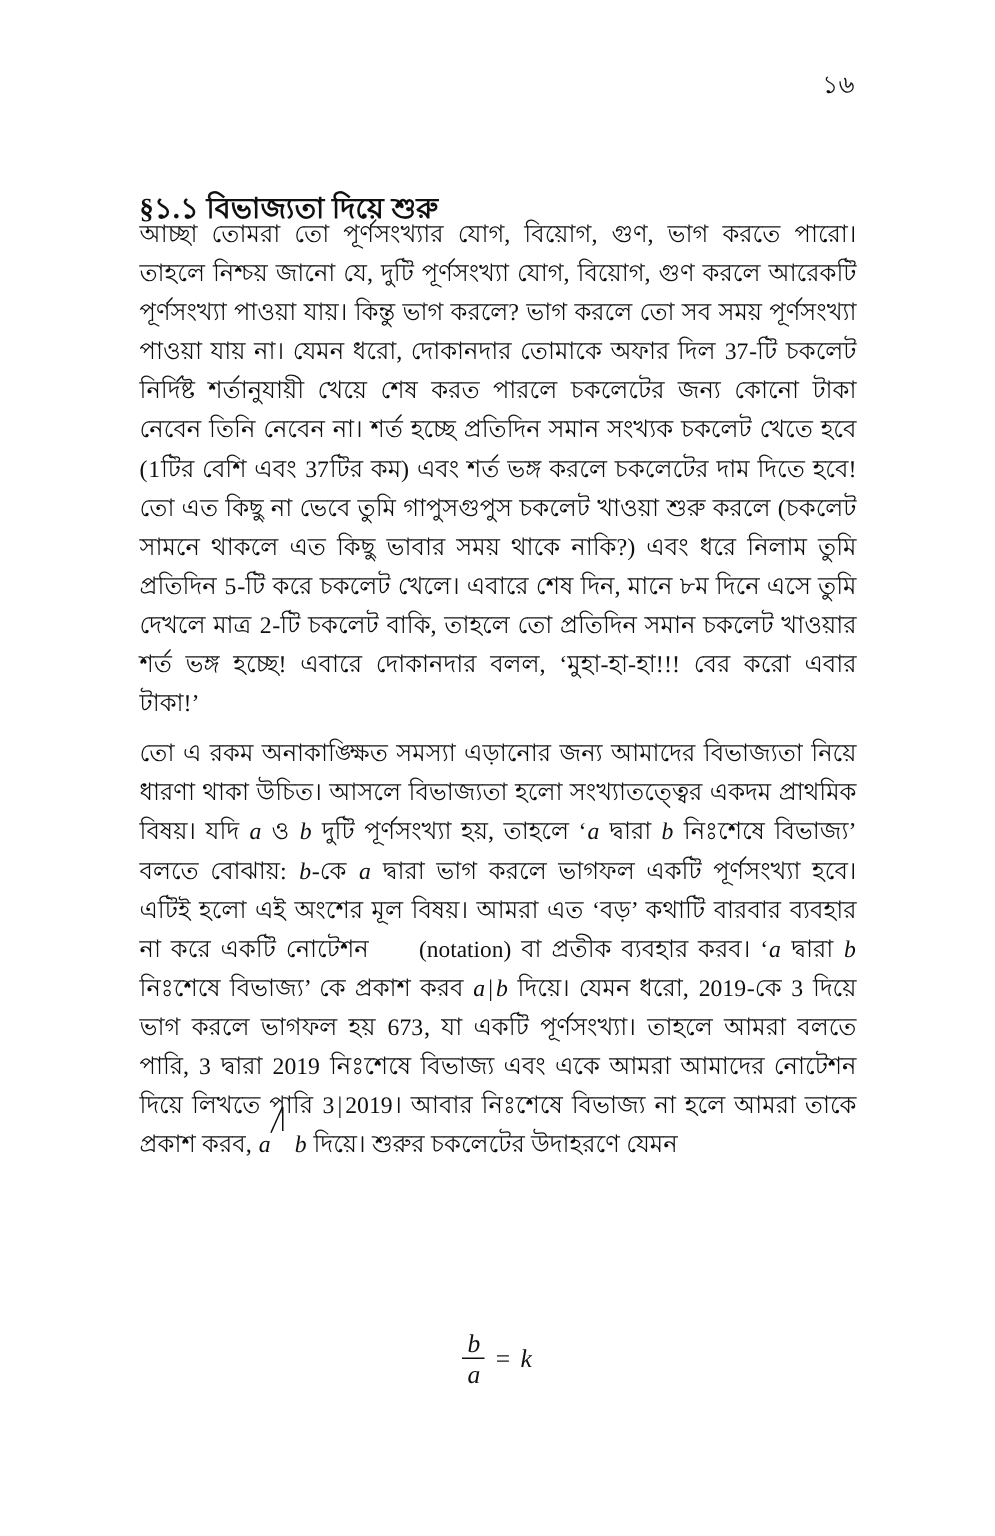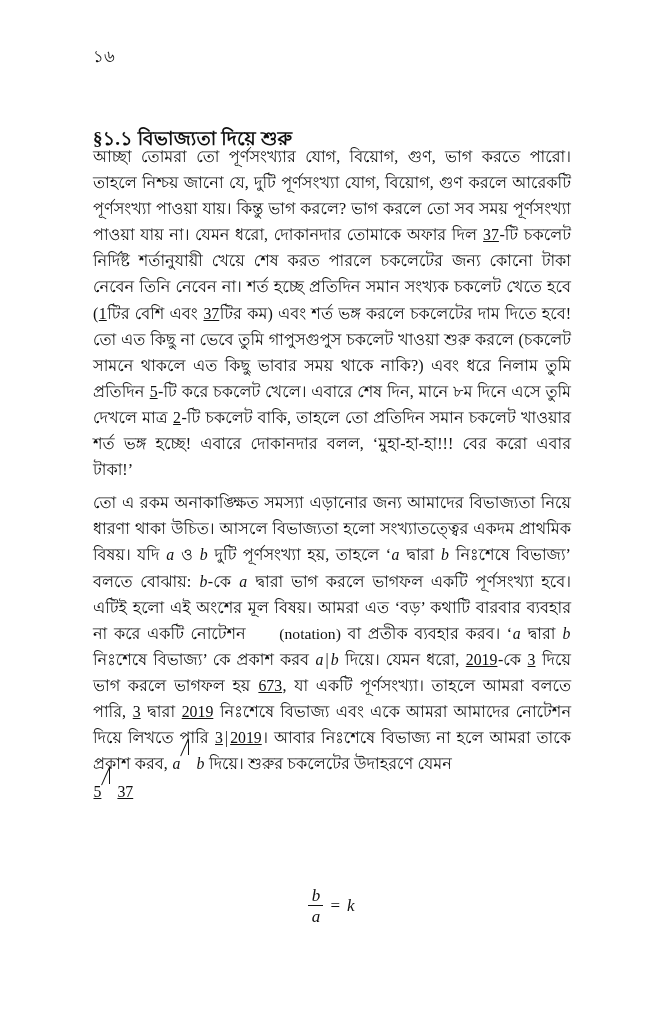--- a/index.html
+++ b/index.html
@@ -18,21 +18,21 @@
   }
 
   
   .running-head {
     position: absolute;
     left: 93px;
     right: 93px;
     top: 44px;
     height: 24px;
     display: flex;
-    align-items: flex-start;
+    align-items: flex-end;
     justify-content: space-between;
     flex-direction: column;
   }
   .folio {
     font-size: 16.5px;
     letter-spacing: 0.2px;
     white-space: nowrap;
   }
   .head-title {
     font-size: 14.5px;
@@ -78,21 +78,20 @@
     font-family: "Liberation Serif", "DejaVu Serif", serif;
     font-style: italic;
     font-size: 15.8px;
     padding: 0 0.5px;
   }
   .mn {
     font-family: "Liberation Serif", "DejaVu Serif", serif;
     font-style: normal;
     font-size: 15.8px;
     padding: 0 0.5px;
-    text-decoration: underline;
   }
   .mrm {
     font-family: "Liberation Serif", "DejaVu Serif", serif;
     font-style: normal;
     font-size: 15.6px;
     margin-left: 27px;
   }
   .mop {
     font-style: normal;
     font-size: 15.8px;
@@ -194,21 +193,20 @@
   </div>
 
   <h2 class="section-heading">§১.১ বিভাজ্যতা দিয়ে শুরু</h2>
 
   <div class="body-block">
 
     <p class="para"><span>আচ্ছা তোমরা তো পূর্ণসংখ্যার যোগ, বিয়োগ, গুণ, ভাগ করতে পারো। তাহলে নিশ্চয় জানো যে, দুটি পূর্ণসংখ্যা যোগ, বিয়োগ, গুণ করলে আরেকটি পূর্ণসংখ্যা পাওয়া যায়। কিন্তু ভাগ করলে? ভাগ করলে তো সব সময় পূর্ণসংখ্যা পাওয়া যায় না। যেমন ধরো, দোকানদার তোমাকে অফার দিল </span><span class="mn">37</span><span>-টি চকলেট নির্দিষ্ট শর্তানুযায়ী খেয়ে শেষ করত পারলে চকলেটের জন্য কোনো টাকা নেবেন তিনি নেবেন না। শর্ত হচ্ছে প্রতিদিন সমান সংখ্যক চকলেট খেতে হবে (</span><span class="mn">1</span><span>টির বেশি এবং </span><span class="mn">37</span><span>টির কম) এবং শর্ত ভঙ্গ করলে চকলেটের দাম দিতে হবে! তো এত কিছু না ভেবে তুমি গাপুসগুপুস চকলেট খাওয়া শুরু করলে (চকলেট সামনে থাকলে এত কিছু ভাবার সময় থাকে নাকি?) এবং ধরে নিলাম তুমি প্রতিদিন </span><span class="mn">5</span><span>-টি করে চকলেট খেলে। এবারে শেষ দিন, মানে ৮ম দিনে এসে তুমি দেখলে মাত্র </span><span class="mn">2</span><span>-টি চকলেট বাকি, তাহলে তো প্রতিদিন সমান চকলেট খাওয়ার শর্ত ভঙ্গ হচ্ছে! এবারে দোকানদার বলল, ‘মুহা-হা-হা!!! বের করো এবার টাকা!’</span></p>
 
     <p class="para tight"><span>তো এ রকম অনাকাঙ্ক্ষিত সমস্যা এড়ানোর জন্য আমাদের বিভাজ্যতা নিয়ে ধারণা থাকা উচিত। আসলে বিভাজ্যতা হলো সংখ্যাতত্ত্বের একদম প্রাথমিক বিষয়। যদি </span><span class="mi">a</span><span> ও </span><span class="mi">b</span><span> দুটি পূর্ণসংখ্যা হয়, তাহলে ‘</span><span class="mi">a</span><span> দ্বারা </span><span class="mi">b</span><span> নিঃশেষে বিভাজ্য’ বলতে বোঝায়: </span><span class="mi">b</span><span>-কে </span><span class="mi">a</span><span> দ্বারা ভাগ করলে ভাগফল একটি পূর্ণসংখ্যা হবে। এটিই হলো এই অংশের মূল বিষয়। আমরা এত ‘বড়’ কথাটি বারবার ব্যবহার না করে একটি নোটেশন </span><span class="mrm">(notation)</span><span> বা প্রতীক ব্যবহার করব। ‘</span><span class="mi">a</span><span> দ্বারা </span><span class="mi">b</span><span> নিঃশেষে বিভাজ্য’ কে প্রকাশ করব </span><span class="mi">a</span><span class="mop">|</span><span class="mi">b</span><span> দিয়ে। যেমন ধরো, </span><span class="mn">2019</span><span>-কে </span><span class="mn">3</span><span> দিয়ে ভাগ করলে ভাগফল হয় </span><span class="mn">673</span><span>, যা একটি পূর্ণসংখ্যা। তাহলে আমরা বলতে পারি, </span><span class="mn">3</span><span> দ্বারা </span><span class="mn">2019</span><span> নিঃশেষে বিভাজ্য এবং একে আমরা আমাদের নোটেশন দিয়ে লিখতে পারি </span><span class="mn">3</span><span class="mop">|</span><span class="mn">2019</span><span>। আবার নিঃশেষে বিভাজ্য না হলে আমরা তাকে প্রকাশ করব, </span><span class="mi">a</span><span class="ndiv"></span><span class="mi">b</span><span> দিয়ে। শুরুর চকলেটের উদাহরণে যেমন</span></p>
 
-    <p class="math-line"><span class="mn">5</span><span class="ndiv"></span><span class="mn">37</span></p>
 
 
   </div>
 
   <div class="display-eq">
     <span class="eqrow">
       <span class="frac">
         <span class="num">b</span>
         <span class="bar"></span>
         <span class="den">a</span>

